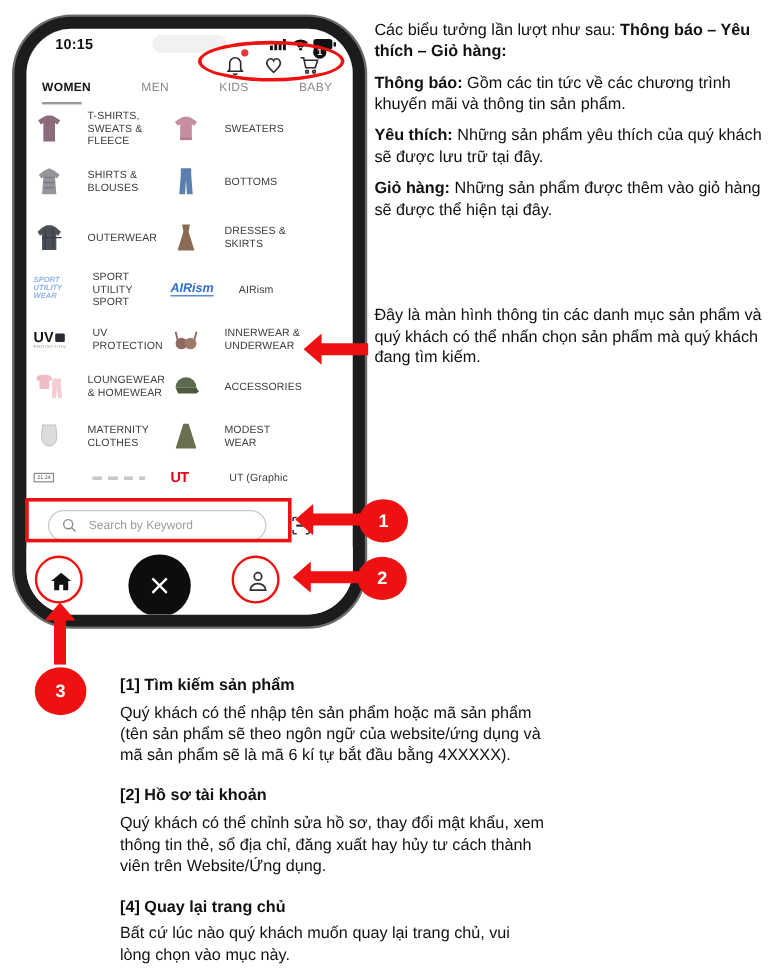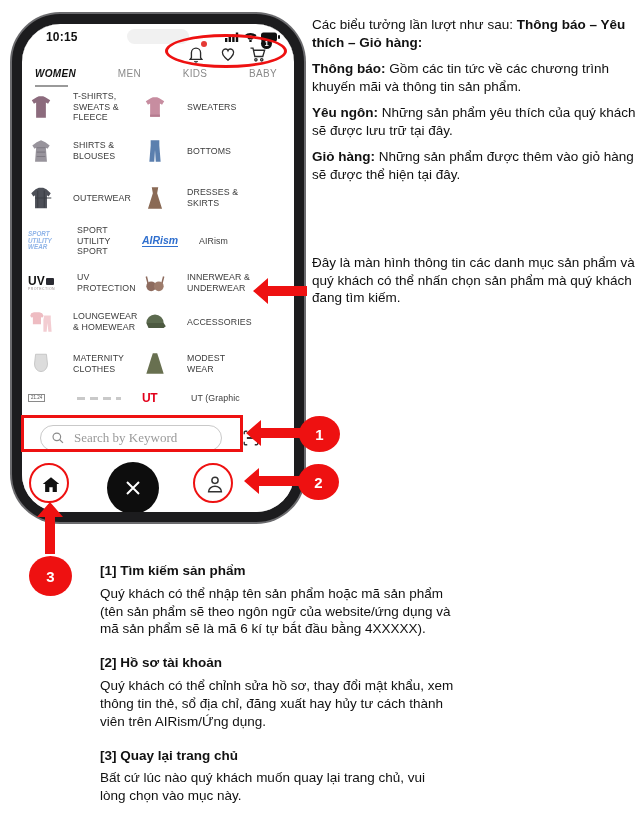--- a/index.html
+++ b/index.html
@@ -19,21 +19,21 @@
 
   .hdricons{position:absolute;top:20px;left:0;width:100%;}
   .hicon{position:absolute;width:20px;height:20px;}
   .bell{left:164px;top:0;} .heart{left:196px;top:0;} .cart{left:226px;top:0;}
   .belldot{position:absolute;left:179px;top:-3px;width:6px;height:6px;border-radius:50%;background:var(--notification-dot,#e53935);}
   .cartbadge{position:absolute;left:239px;top:-6px;width:11px;height:11px;border-radius:50%;background:var(--cart-badge,#111);
     color:#fff;font-size:7.5px;font-weight:bold;display:flex;align-items:center;justify-content:center;}
 
   .tabs{position:absolute;left:13px;top:44px;width:242px;display:flex;justify-content:space-between;font-size:10px;}
   .tab{color:#8a8a8a;letter-spacing:.3px;}
-  .tab.active{color:#111;font-weight:bold;font-style:italic;}
+  .tab.active{color:#111;font-weight:bold;}
   .tab-underline{position:absolute;left:13px;top:61px;width:33px;height:2px;background:#9a9a9a;}
 
   .cat-row{position:absolute;left:6px;width:266px;display:flex;}
   .cat-cell{width:114px;display:flex;align-items:center;gap:19px;}
   .cat-cell.c2{width:150px;}
   .clabel{font-size:8.8px;color:#3c3c3c;line-height:1.22;letter-spacing:.1px;}
   .cat-cell .clabel{max-width:66px;}
   .cat-cell.c2 .clabel{max-width:64px;}
   .cicon{width:26px;height:26px;flex:0 0 26px;}
   .logoicon{width:30px;flex:0 0 30px;display:flex;flex-direction:column;align-items:flex-start;justify-content:center;}
@@ -43,22 +43,22 @@
   .uvlogo{font-size:12px;font-weight:900;color:#111;line-height:1;display:flex;align-items:center;gap:1px;}
   .uvbox{display:inline-block;width:8px;height:7px;background:#2b2b33;border-radius:1px;}
   .uvsub{font-size:3.5px;color:#9a8f8f;letter-spacing:.4px;}
   .utlogo{font-size:12px;font-weight:900;color:var(--ut-red,#e2001a);letter-spacing:-.5px;line-height:1;}
   .partialbox{display:inline-block;border:1px solid #8a8a8a;color:#555;font-size:4.5px;padding:1px 2px;line-height:1;}
   .fadelbl{display:inline-block;width:44px;height:3px;background:repeating-linear-gradient(90deg,#c9c9c9 0 8px,transparent 8px 13px);}
 
   .searchwrap{position:absolute;left:8px;top:397px;width:256px;height:34px;}
   .searchpill{position:absolute;left:10px;top:4px;width:182px;height:26px;border:1px solid #c9c9c9;border-radius:14px;
     display:flex;align-items:center;gap:7px;padding:0 10px;background:#fff;}
-  .searchpill input{border:none;outline:none;font-size:13px;width:130px;color:#333;background:transparent;
-    font-family:Liberation Serif, serif;}
+  .searchpill input{border:none;outline:none;font-size:10px;width:130px;color:#333;background:transparent;
+    font-family:Liberation Sans, sans-serif;}
   .searchpill input::placeholder{color:#9a9a9a;}
   .scanicon{position:absolute;right:26px;top:8px;width:18px;height:18px;}
 
   .bottomnav{position:absolute;left:0;top:432px;width:100%;height:70px;background:#fff;}
   .navhome{position:absolute;left:18px;top:18px;width:22px;height:22px;}
   .navx{position:absolute;left:85px;top:6px;width:52px;height:52px;border-radius:50%;background:#0d0d0d;
     display:flex;align-items:center;justify-content:center;}
   .navperson{position:absolute;left:182px;top:17px;width:22px;height:22px;}
 
   
@@ -323,28 +323,28 @@
     <polygon class="arrow" points="13,0 0,15 8,15 8,52 18,52 18,15 26,15"></polygon>
   </svg>
 
   <div class="ann badge badge1">1</div>
   <div class="ann badge badge2">2</div>
   <div class="ann badge badge3">3</div>
 
   <div class="rightcol">
     <p><span>Các biểu tưởng lần lượt như sau: </span><b>Thông báo – Yêu thích – Giỏ hàng:</b></p>
     <p><b>Thông báo:</b><span> Gồm các tin tức về các chương trình khuyến mãi và thông tin sản phẩm.</span></p>
-    <p><b>Yêu ngôn:</b><span> Những sản phẩm yêu thích của quý khách sẽ được lưu trữ tại đây.</span></p>
+    <p><b>Yêu thích:</b><span> Những sản phẩm yêu thích của quý khách sẽ được lưu trữ tại đây.</span></p>
     <p><b>Giỏ hàng:</b><span> Những sản phẩm được thêm vào giỏ hàng sẽ được thể hiện tại đây.</span></p>
   </div>
 
   <div class="callout">Đây là màn hình thông tin các danh mục sản phẩm và quý khách có thể nhấn chọn sản phẩm mà quý khách đang tìm kiếm.</div>
 
   <div class="sections">
     <h4>[1] Tìm kiếm sản phẩm</h4>
     <p>Quý khách có thể nhập tên sản phẩm hoặc mã sản phẩm (tên sản phẩm sẽ theo ngôn ngữ của website/ứng dụng và mã sản phẩm sẽ là mã 6 kí tự bắt đầu bằng 4XXXXX).</p>
     <h4>[2] Hồ sơ tài khoản</h4>
-    <p> Quý khách có thể chỉnh sửa hồ sơ, thay đổi mật khẩu, xem thông tin thẻ, sổ địa chỉ, đăng xuất hay hủy tư cách thành viên trên AIRism/Ứng dụng.</p>
-    <h4>[3] Quay lại trang chủ</h4>
+    <p> Quý khách có thể chỉnh sửa hồ sơ, thay đổi mật khẩu, xem thông tin thẻ, sổ địa chỉ, đăng xuất hay hủy tư cách thành viên trên Website/Ứng dụng.</p>
+    <h4>[4] Quay lại trang chủ</h4>
     <p>Bất cứ lúc nào quý khách muốn quay lại trang chủ, vui lòng chọn vào mục này.</p>
   </div>
 
 </div>
 
 </body></html>

